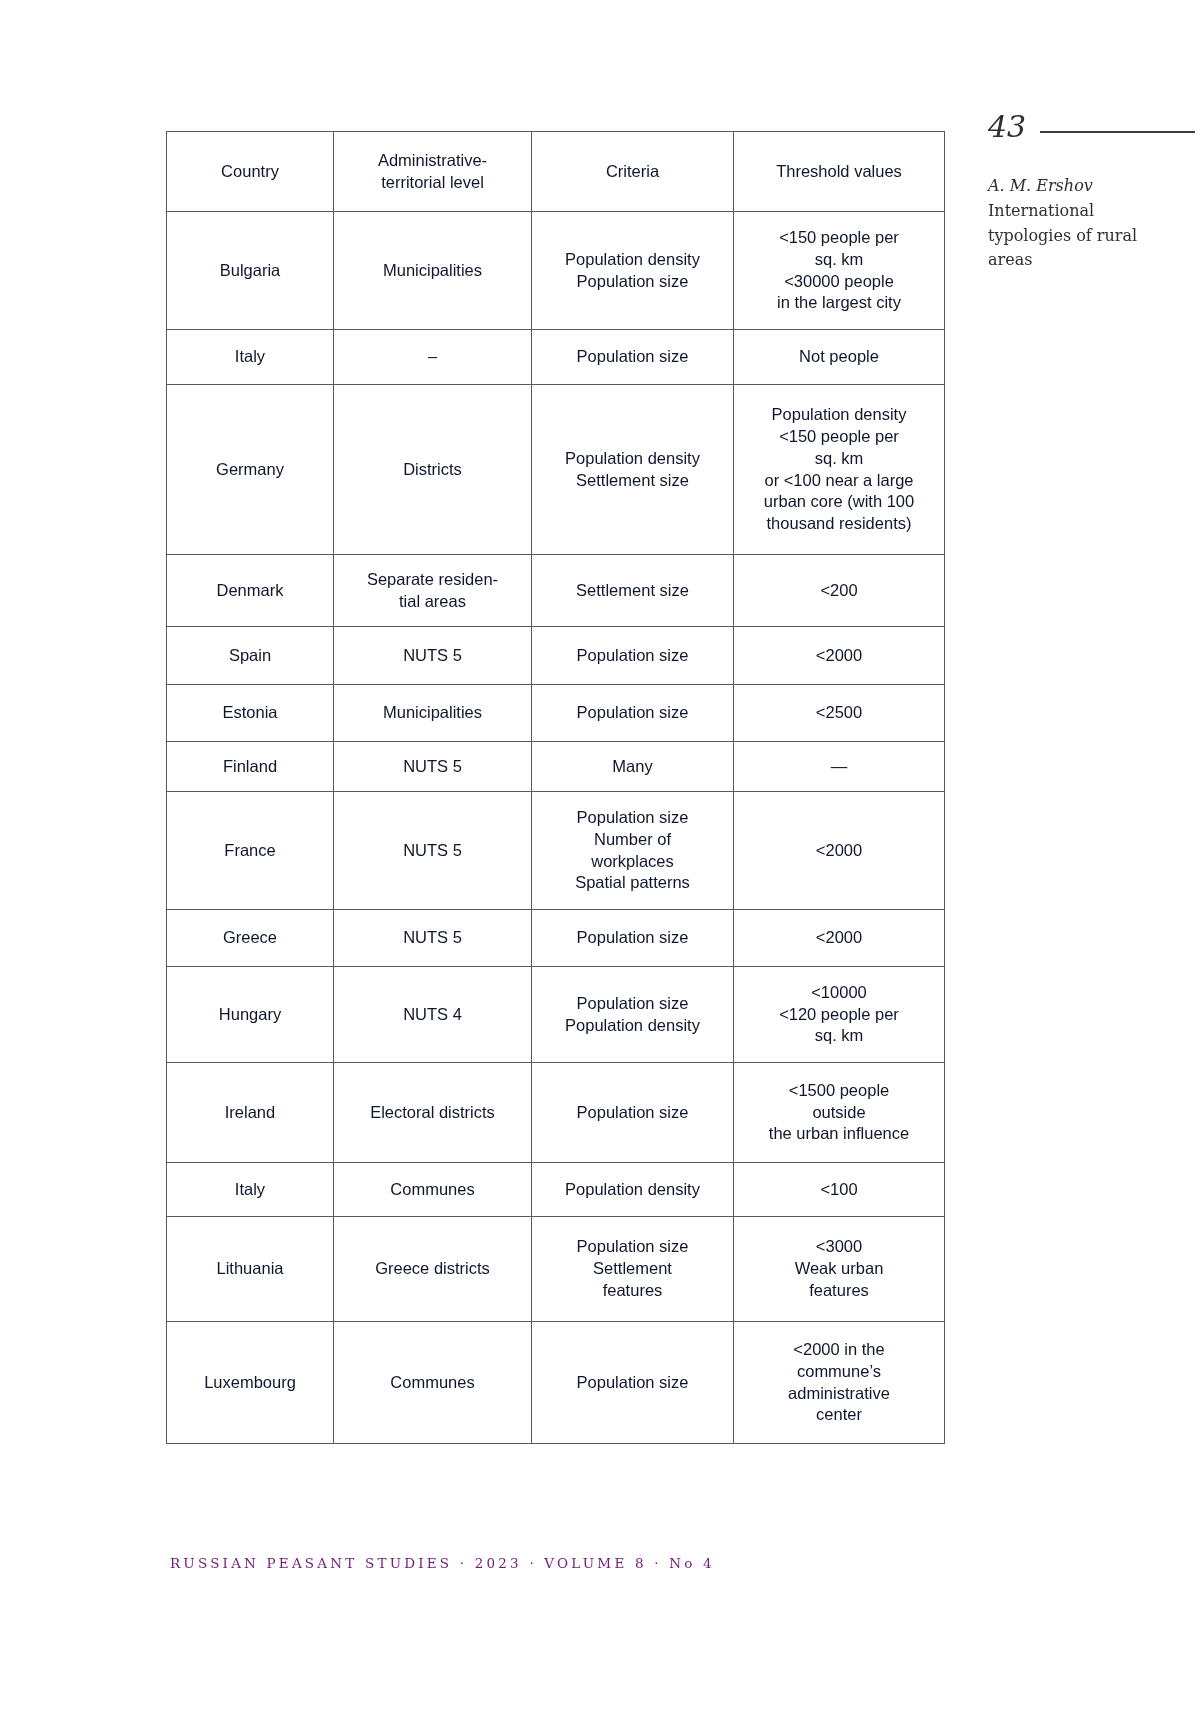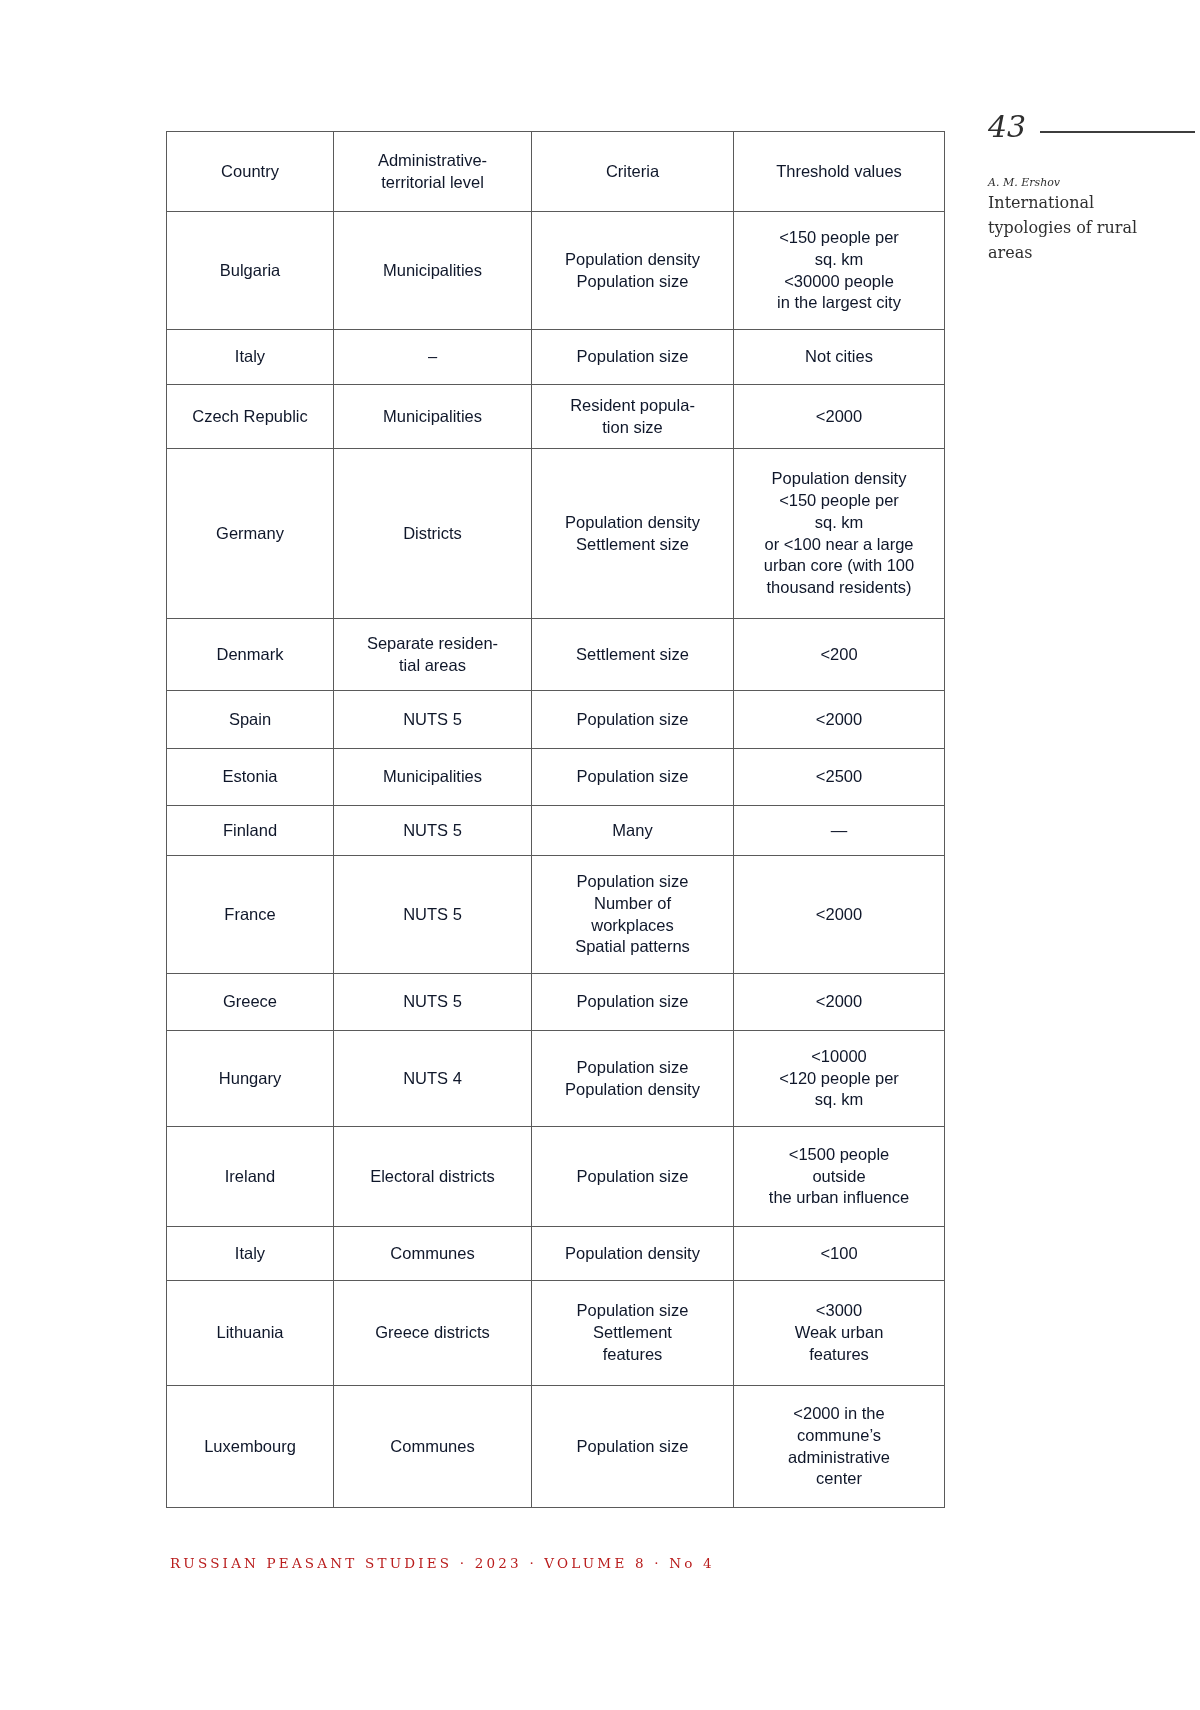--- a/index.html
+++ b/index.html
@@ -47,36 +47,36 @@
     line-height:1;
     color:#2f2f2f;
   }
   .pagenum-rule {
     flex:1; height:2px; background:#3d3d3d;
     margin-left:14px; margin-top:10px; margin-right:5px;
   }
   .author {
     margin-top:32px;
     font-style:italic;
-    font-size:11px;
+    font-size:16px;
     line-height:1.55;
   }
   .article-title {
     font-size:16px;
     line-height:1.55;
     max-width:150px;
   }
 
   
   .footer {
     position:absolute; left:170px; top:1555px;
     font-family:"DejaVu Serif", serif;
     font-size:13.5px;
     letter-spacing:3.2px;
-    color:#b91c1c;
+    color:#701a75;
     white-space:nowrap;
   }
 </style>
 </head>
 <body>
 
 <div class="page">
 
   <table class="data-table">
     <colgroup>
@@ -100,28 +100,21 @@
 Population size</td>
           <td>&lt;150 people per
 sq. km
 &lt;30000 people
 in the largest city</td>
         </tr>
         <tr style="height: 55px;">
           <td>Italy</td>
           <td>–</td>
           <td>Population size</td>
-          <td>Not cities</td>
-        </tr>
-        <tr style="height: 64px;">
-          <td>Czech Republic</td>
-          <td>Municipalities</td>
-          <td>Resident popula-
-tion size</td>
-          <td>&lt;2000</td>
+          <td>Not people</td>
         </tr>
         <tr style="height: 170px;">
           <td>Germany</td>
           <td>Districts</td>
           <td>Population density
 Settlement size</td>
           <td>Population density
 &lt;150 people per
 sq. km
 or &lt;100 near a large

